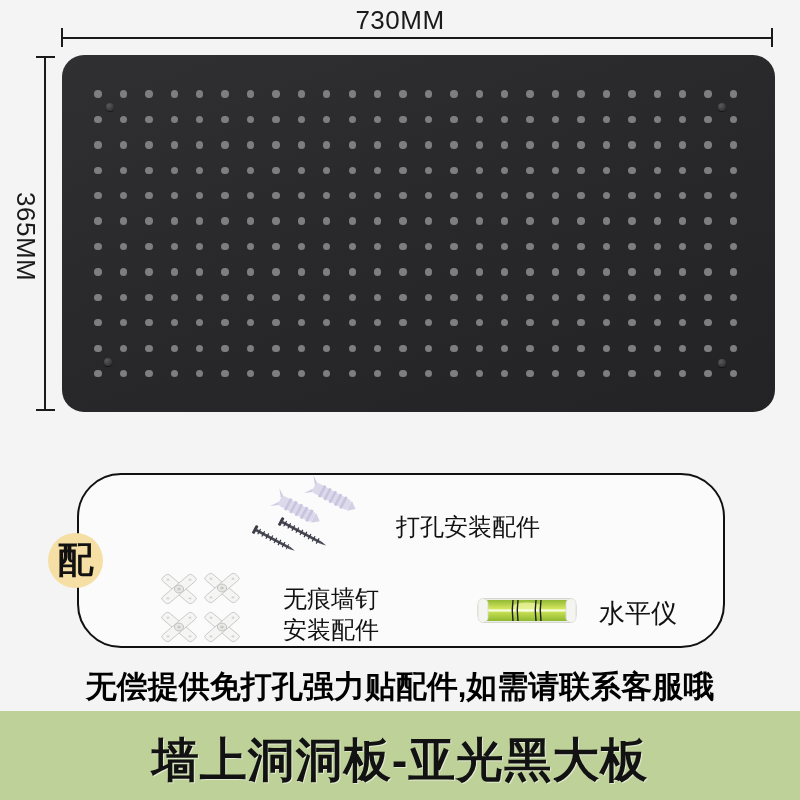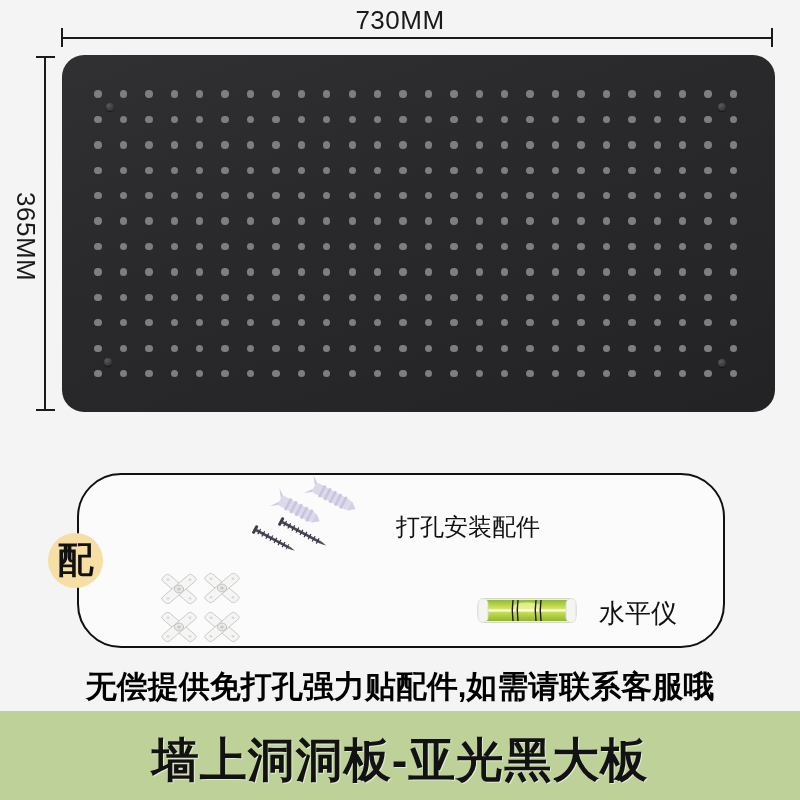--- a/index.html
+++ b/index.html
@@ -486,20 +486,22 @@
     <rect x="-21" y="-5" width="42" height="10" rx="3" transform="rotate(-45)" fill="#f5f5f3" stroke="#c4c4c4" stroke-width="0.9"></rect>
     <circle r="4.6" fill="#e8e8e6" stroke="#b9b9b9" stroke-width="0.9"></circle>
       <circle r="1.8" fill="#c9c9c7"></circle>
     <circle cx="-11" cy="-11" r="1.4" fill="#d5d5d3"></circle>
       <circle cx="11" cy="-11" r="1.4" fill="#d5d5d3"></circle>
     <circle cx="-11" cy="11" r="1.4" fill="#d5d5d3"></circle>
       <circle cx="11" cy="11" r="1.4" fill="#d5d5d3"></circle>
   </g>
 </svg>
 <div class="abs acc-label lbl-nails">
+  <div>无痕墙钉</div>
+  <div>安装配件</div>
 </div>
 
 <svg class="abs" style="left:477px;top:596px;" width="100" height="30" viewBox="0 0 100 30">
   <defs>
     <linearGradient id="lvl" x1="0" y1="0" x2="0" y2="1">
       <stop offset="0" stop-color="#93b935"></stop>
       <stop offset="0.45" stop-color="#d9ea62"></stop>
       <stop offset="0.6" stop-color="#c3dd4f"></stop>
       <stop offset="1" stop-color="#8fb833"></stop>
     </linearGradient>

